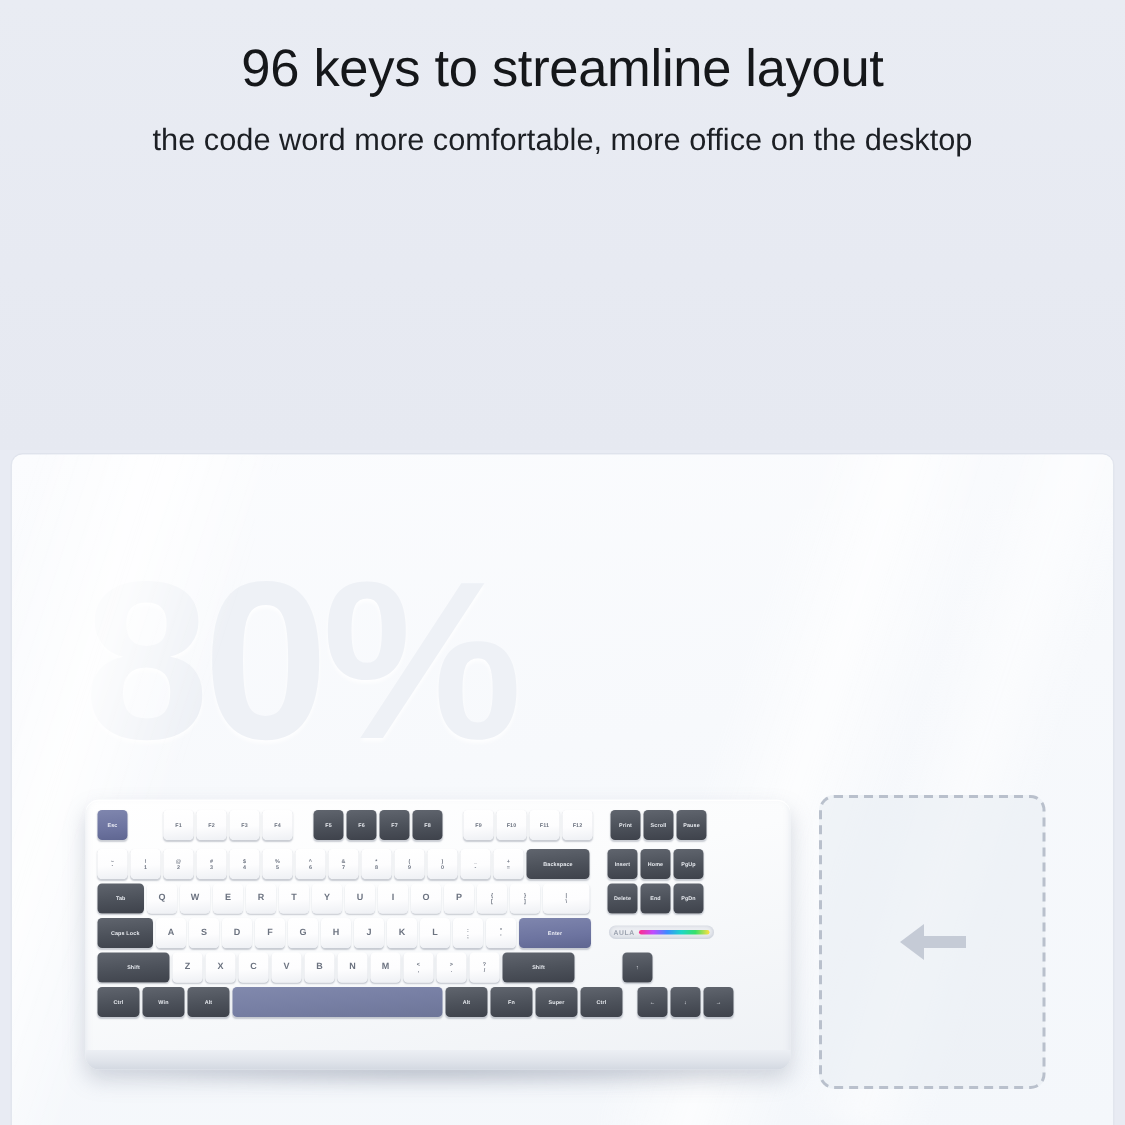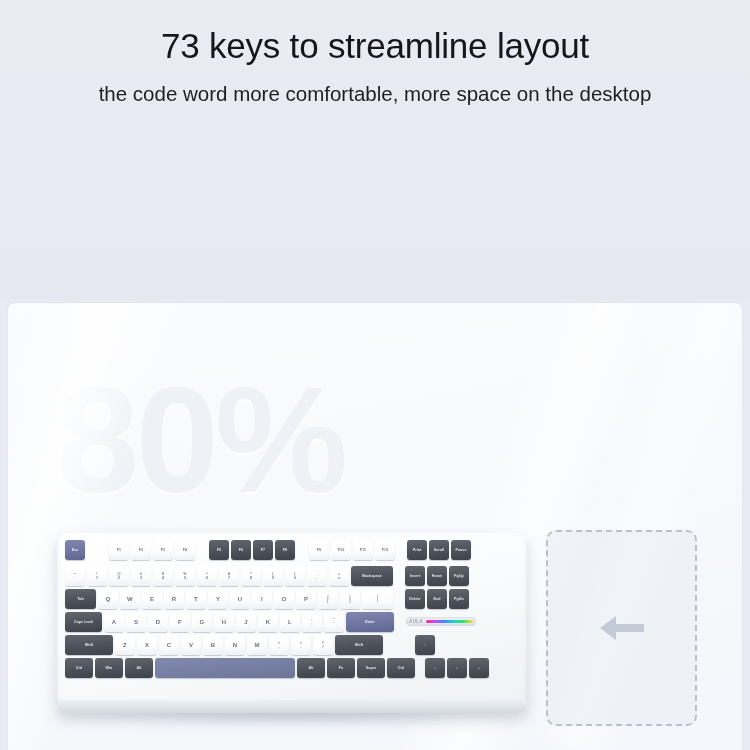--- a/index.html
+++ b/index.html
@@ -99,23 +99,23 @@
   .kb-ledge{position:absolute;left:57px;top:700px;width:470px;height:13px;
             background:linear-gradient(180deg,#eceff4 0%,#dfe3ea 60%,#d3d8e1 100%);
             border-radius:0 0 9px 9px;}
 </style>
 </head>
 <body>
 
 <div class="page">
 
   <div class="header">
-    <div class="title">73 keys to streamline layout</div>
+    <div class="title">96 keys to streamline layout</div>
     <div class="subtitle">
-      <div>the code word more comfortable, more space on the desktop</div>
+      <div>the code word more comfortable, more office on the desktop</div>
     </div>
     <div class="ghost"></div>
   </div>
 
   <div class="card">
 
     <div class="watermark">80%</div>
 
     <div class="streak s1"></div>
     <div class="streak s2"></div>

